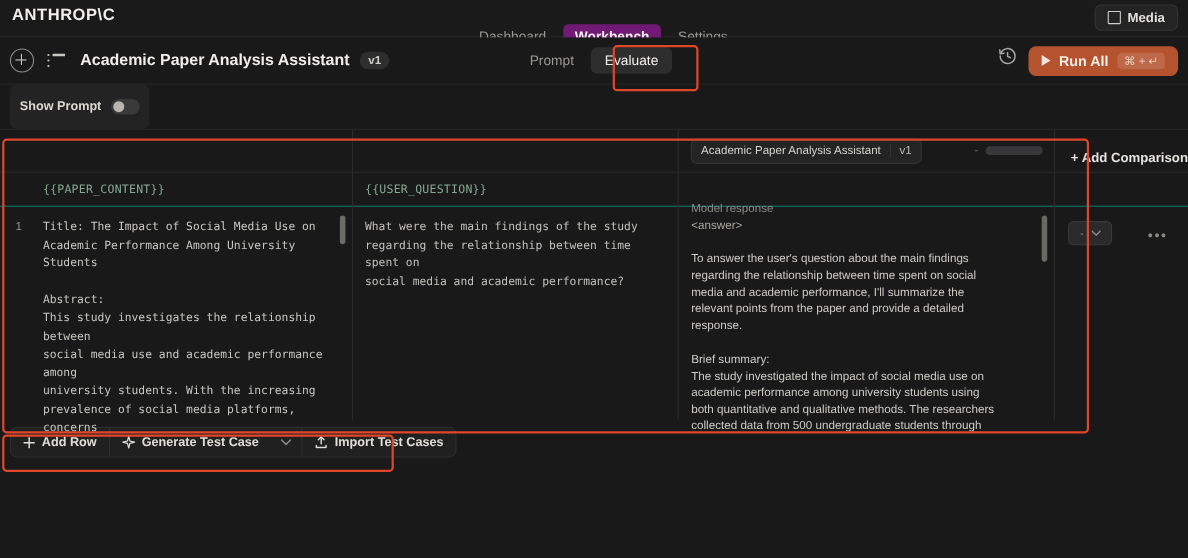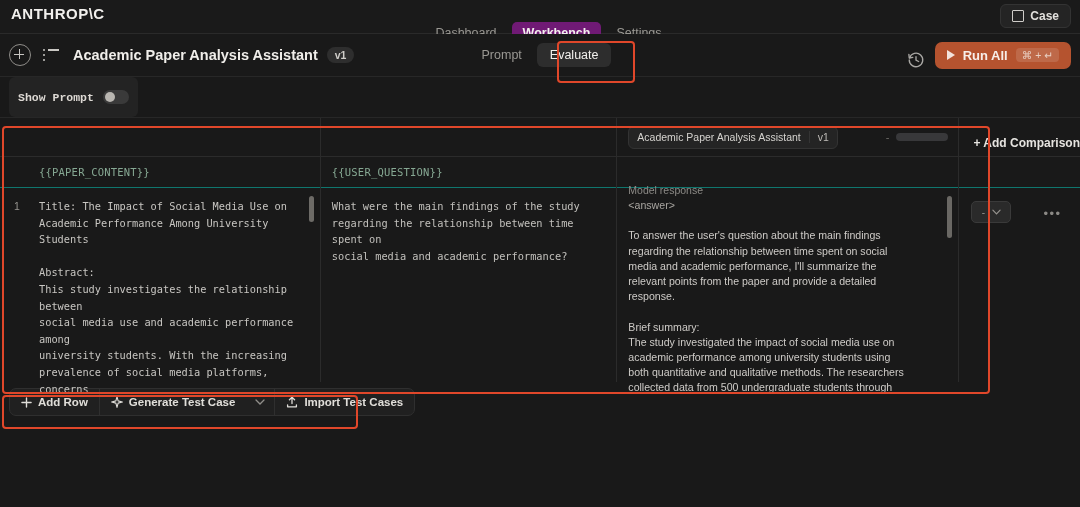--- a/index.html
+++ b/index.html
@@ -68,32 +68,32 @@
     margin-left:9px;background:#2e2e2e;border-radius:9px;padding:2px 8px;
     font-size:10.5px;font-weight:700;color:#cfcdc9;cursor:pointer;
   }
   .mode-tabs{
     position:absolute;left:0;right:0;display:flex;justify-content:center;align-items:center;gap:2px;
   }
   .mode-tab{
     font-size:12.5px;color:#9a9893;padding:5px 13px;border-radius:6px;cursor:pointer;
   }
   .mode-tab.active{background:#2d2d2d;color:#f2f0ed;}
-  .right-tools{position:absolute;right:9px;display:flex;align-items:flex-end;gap:10px;}
+  .right-tools{position:absolute;right:9px;display:flex;align-items:flex-start;gap:10px;}
   .hist-ico{width:18px;height:18px;cursor:pointer;opacity:.82;}
   .run-btn{
     display:flex;align-items:center;gap:8px;
     background:#b5532f;border-radius:7px;padding:6px 12px;cursor:pointer;
     font-size:13px;font-weight:700;color:#f7eee9;
   }
   .play{width:0;height:0;border-left:8px solid #f3e3dc;border-top:5px solid transparent;border-bottom:5px solid transparent;}
   .kbd{background:rgba(255,255,255,.13);border-radius:4px;padding:1px 6px;font-size:10.5px;color:#e9cfc2;font-weight:400;}
 
   
-  .promptrow{height:40px;display:flex;font-family:Liberation Mono, monospace;}
+  .promptrow{height:40px;display:flex;}
   .show-prompt{
     margin-left:9px;display:flex;align-items:center;gap:9px;
     background:#232323;border-radius:6px;padding:5px 9px;cursor:pointer;
   }
   .sp-label{font-size:11.5px;font-weight:700;color:#ddd9d4;}
   .toggle{width:26px;height:14px;border-radius:8px;background:#3a3a3a;position:relative;}
   .toggle i{position:absolute;left:2px;top:2px;width:10px;height:10px;border-radius:50%;background:#b9b6b1;}
 
   
   .gridwrap{position:relative;height:264px;border-top:1px solid #272727;}
@@ -176,21 +176,21 @@
     <div class="logo">ANTHROP\C</div>
 
     <div class="topnav">
       <div class="navitem">Dashboard</div>
       <div class="navitem active">Workbench</div>
       <div class="navitem">Settings</div>
     </div>
 
     <div class="docs-btn">
       <span class="docs-ico"></span>
-      <span>Case</span>
+      <span>Media</span>
     </div>
   </div>
 
   <div class="subbar">
     <div class="circ-btn"></div>
     <div class="list-ico">
       <b></b>
         <b></b>
         <b></b>
         <i></i>

